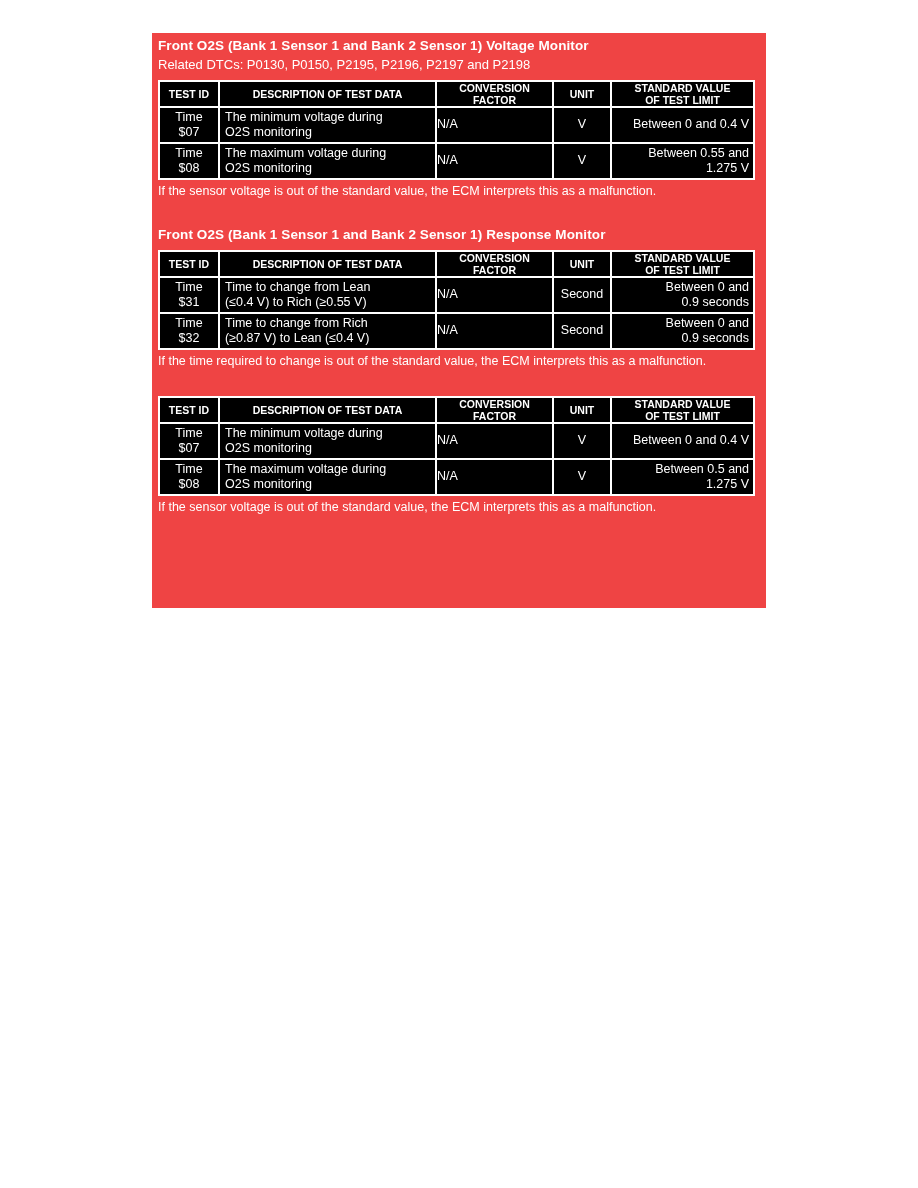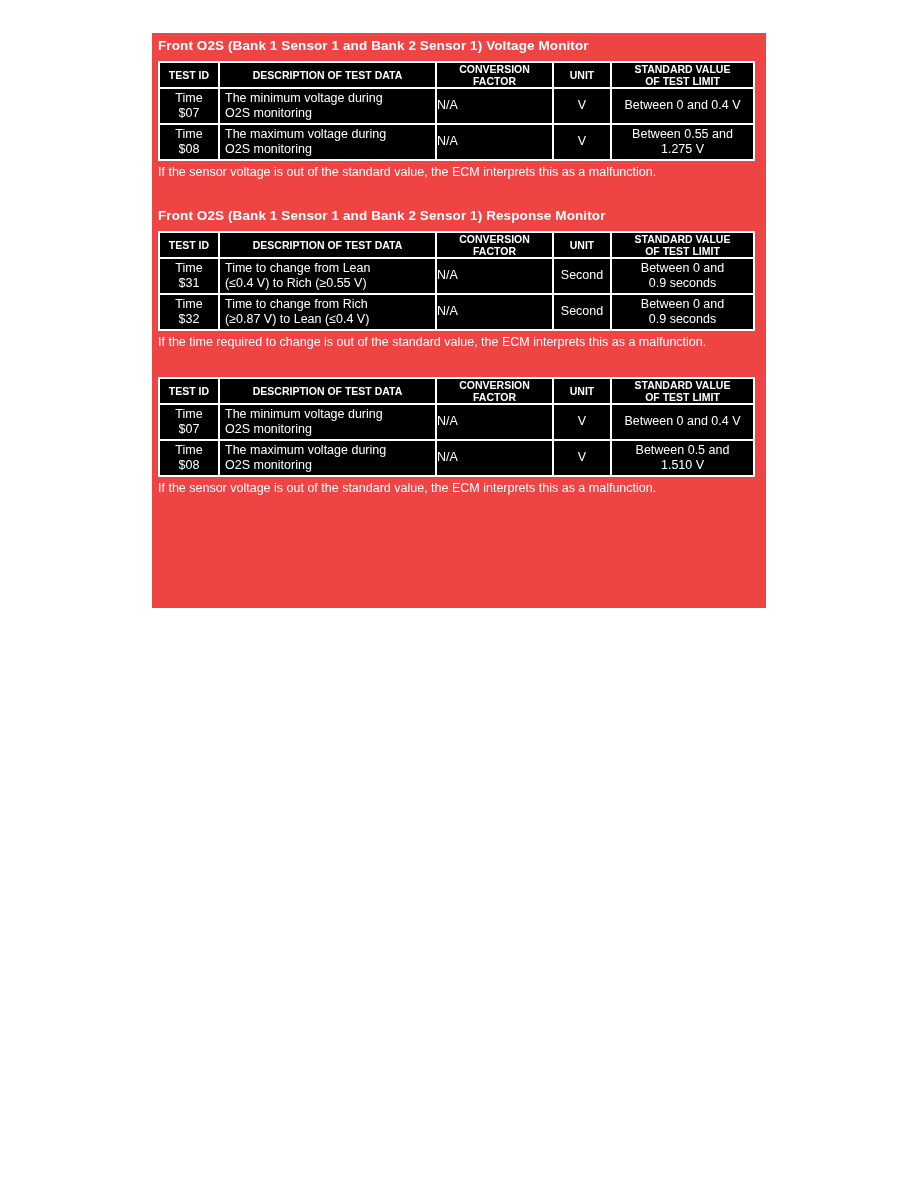--- a/index.html
+++ b/index.html
@@ -59,40 +59,41 @@
   .spec-table td {
     font-size: 12.5px;
     line-height: 15.5px;
     height: 36px;
     white-space: pre-line;
   }
   td.c-testid  { text-align: center; }
   td.c-desc    { text-align: left; padding: 0 5px; }
   td.c-conv    { }
   td.c-unit    { text-align: center; }
-  td.c-std     { text-align: center; padding: 0 4px; border-radius: 16px; }
+  td.c-std     { text-align: right; padding: 0 4px; border-radius: 16px; }
   .note {
     font-size: 12.5px;
     line-height: 15px;
     margin-top: 4px;
     white-space: nowrap;
   }
   col.w-testid { width: 60px; }
   col.w-desc   { width: 217px; }
   col.w-conv   { width: 117px; }
   col.w-unit   { width: 58px; }
   col.w-std    { width: 143px; }
 </style>
 </head>
 <body>
 
 <div class="panel">
 
   <div class="section">
     <div class="section-title">Front O2S (Bank 1 Sensor 1 and Bank 2 Sensor 1) Voltage Monitor</div>
+    <div class="related-dtcs">Related DTCs: P0130, P0150, P2195, P2196, P2197 and P2198</div>
     <table class="spec-table">
       <colgroup>
         <col class="w-testid">
           <col class="w-desc">
           <col class="w-conv">
           <col class="w-unit">
           <col class="w-std">
       </colgroup>
       <tbody>
           <tr>
@@ -202,20 +203,20 @@
         <td class="c-std">Between 0 and 0.4 V</td>
       </tr>
       <tr>
         <td class="c-testid">Time
 $08</td>
         <td class="c-desc">The maximum voltage during
 O2S monitoring</td>
         <td class="c-conv">N/A</td>
         <td class="c-unit">V</td>
         <td class="c-std">Between 0.5 and
-1.510 V</td>
+1.275 V</td>
       </tr>
     </tbody>
       </table>
     <div class="note">If the sensor voltage is out of the standard value, the ECM interprets this as a malfunction.</div>
   </div>
 
 </div>
 
 </body></html>

